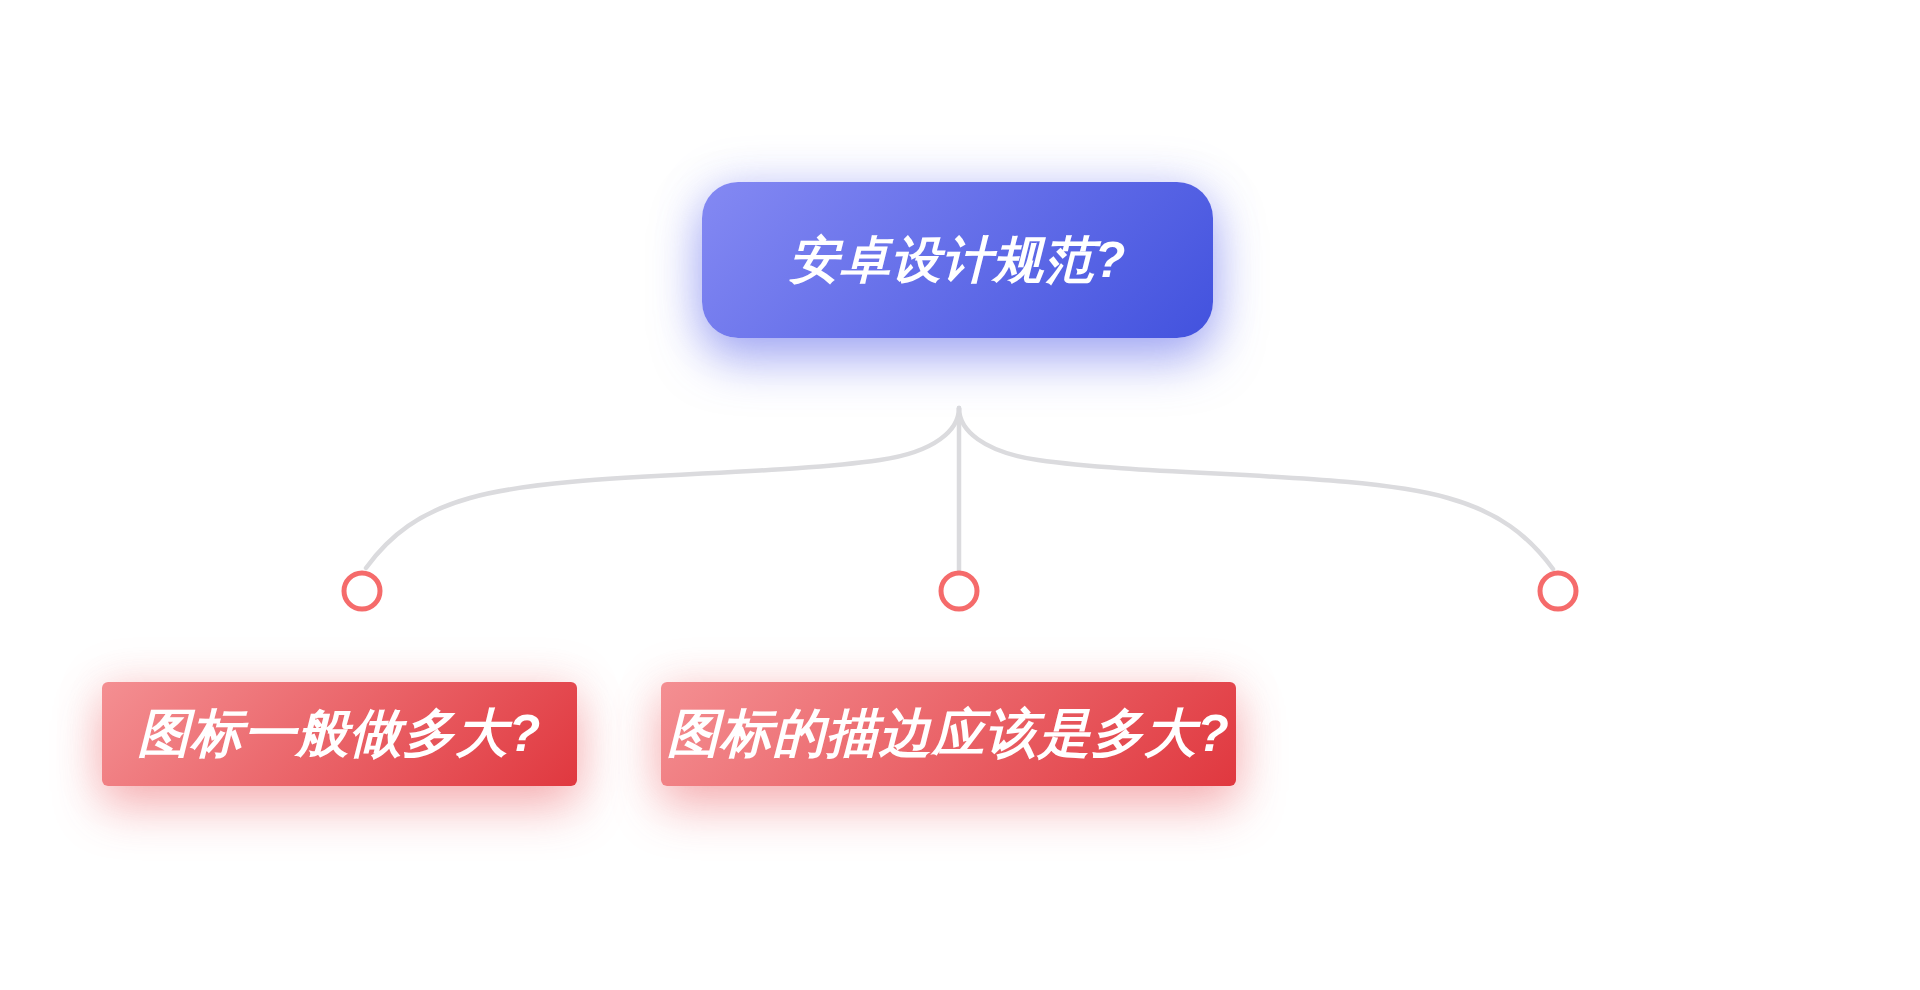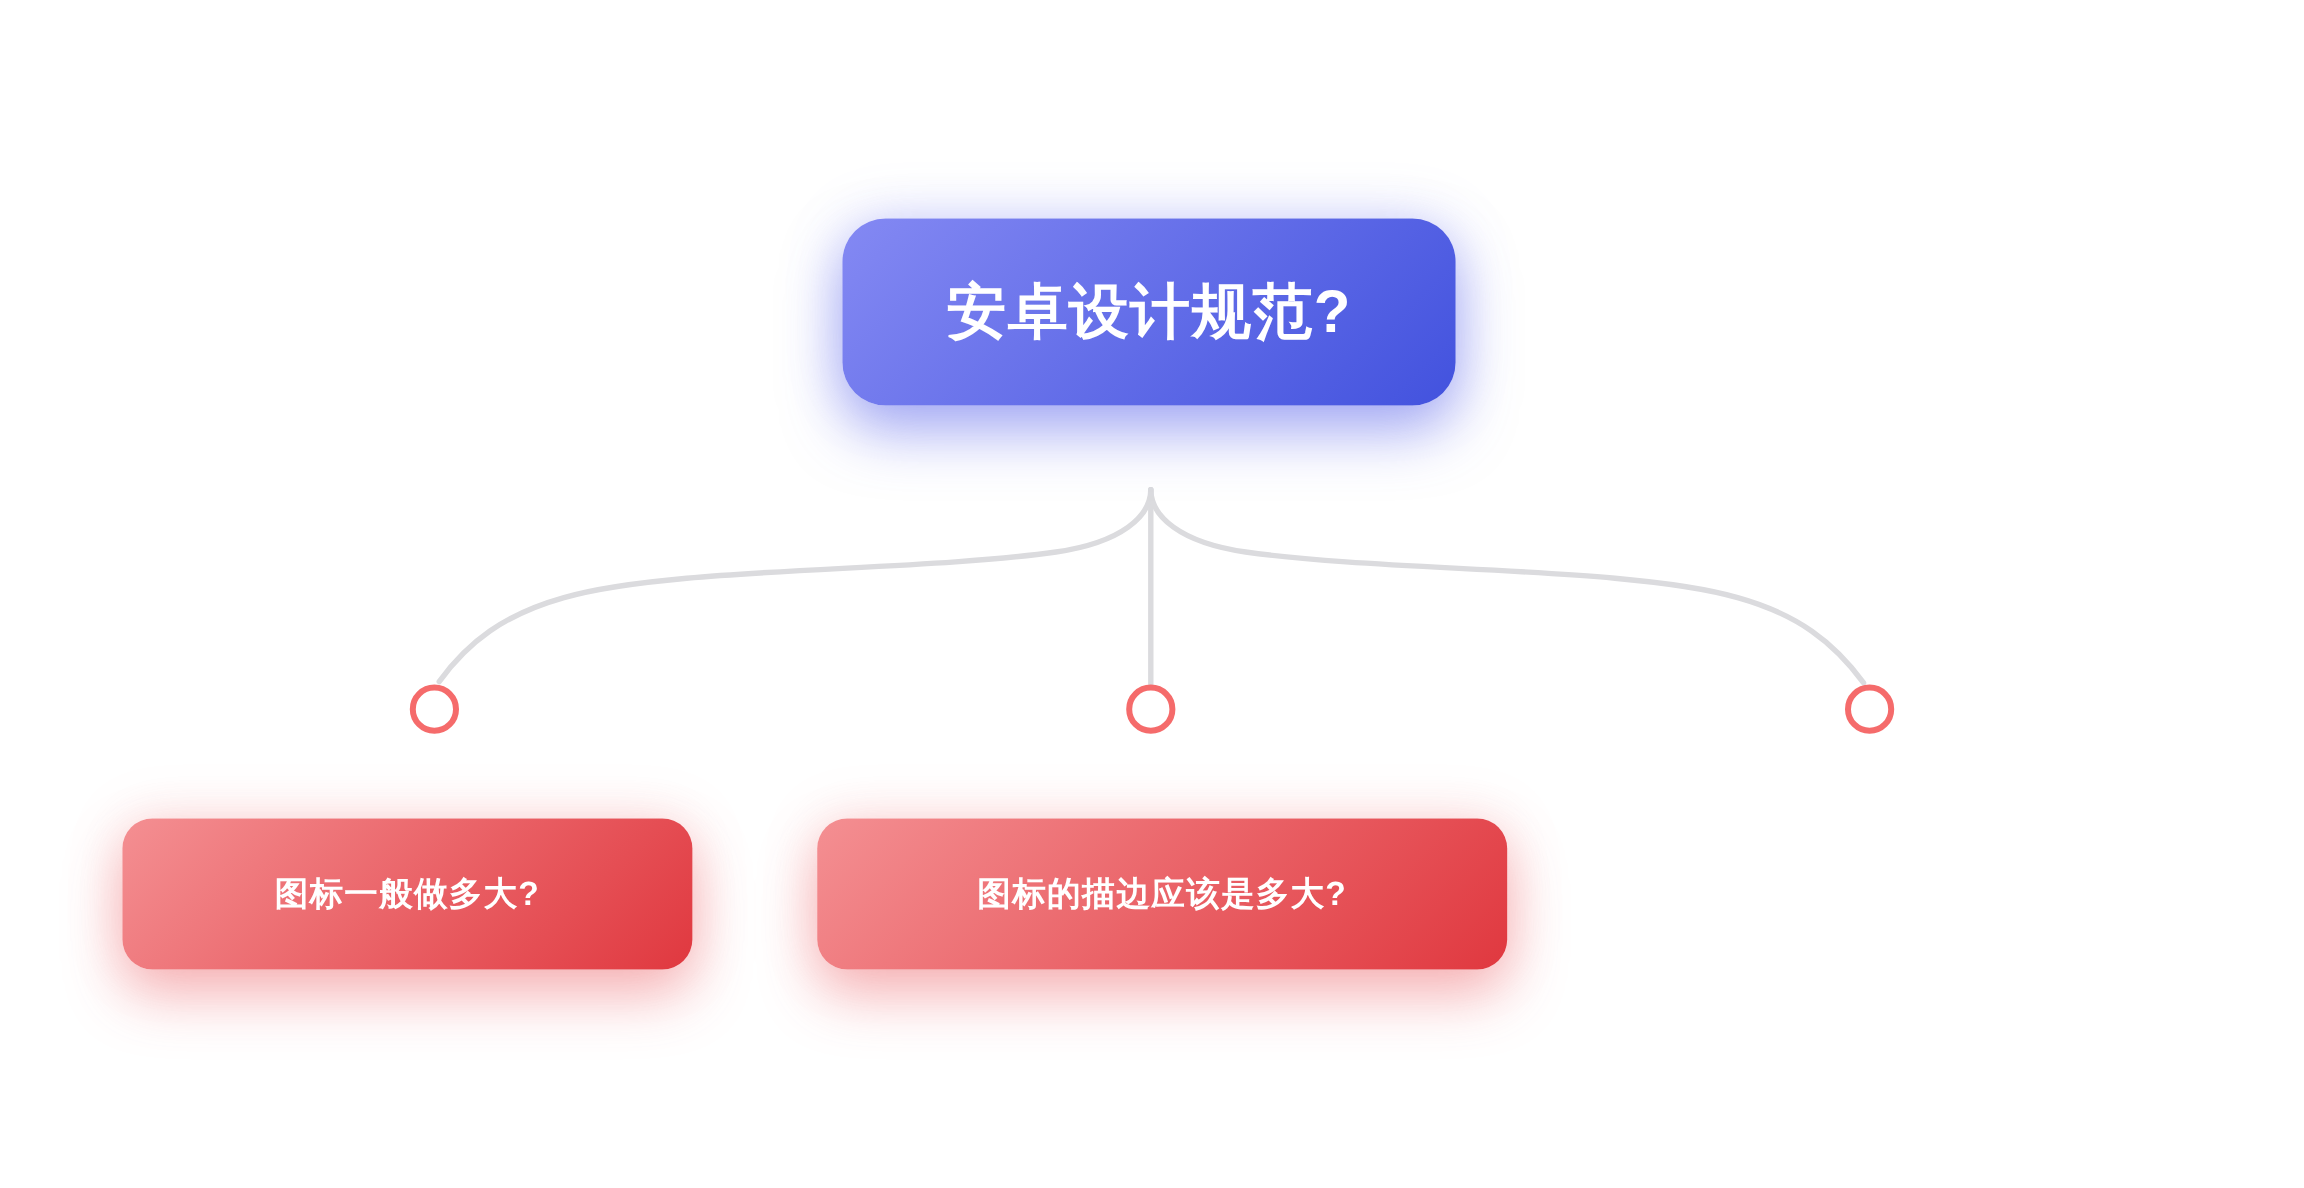--- a/index.html
+++ b/index.html
@@ -26,43 +26,44 @@
     position: absolute;
     display: flex;
     align-items: center;
     justify-content: center;
     color: #ffffff;
     font-weight: 700;
     letter-spacing: 1px;
     white-space: nowrap;
     cursor: pointer;
     box-sizing: border-box;
+    font-style: italic;
   }
   .root-node {
     left: 702px;
     top: 182px;
     width: 511px;
     height: 156px;
     border-radius: 36px;
     font-size: 50px;
     background: linear-gradient(135deg, #8489F3 0%, #4252DE 100%);
     box-shadow: 0 22px 48px rgba(94, 104, 235, 0.50),
                 0 0 45px rgba(130, 137, 245, 0.28);
   }
   .child-node {
     top: 682px;
-    height: 126px;
-    border-radius: 25px;
-    font-size: 28px;
+    height: 104px;
+    border-radius: 6px;
+    font-size: 52px;
     background: linear-gradient(135deg, #F48F92 0%, #E0383F 100%);
     box-shadow: 0 22px 48px rgba(233, 80, 88, 0.38),
                 0 0 45px rgba(242, 120, 120, 0.22);
   }
   .child-node.pos-left   { left: 102px;  width: 475px; }
-  .child-node.pos-middle { left: 681px;  width: 575px; text-align: center; }
+  .child-node.pos-middle { left: 661px;  width: 575px; text-align: center; }
   .child-node.pos-right  { left: 1323px; width: 475px; }
 </style>
 </head>
 <body>
 
 <div class="canvas">
 
   <svg class="connectors" viewBox="0 0 1920 990" xmlns="http://www.w3.org/2000/svg">
 
     <path d="M 959 408 L 959 570" fill="none" stroke="#DBDBDE" stroke-width="4.5" stroke-linecap="round"></path>

